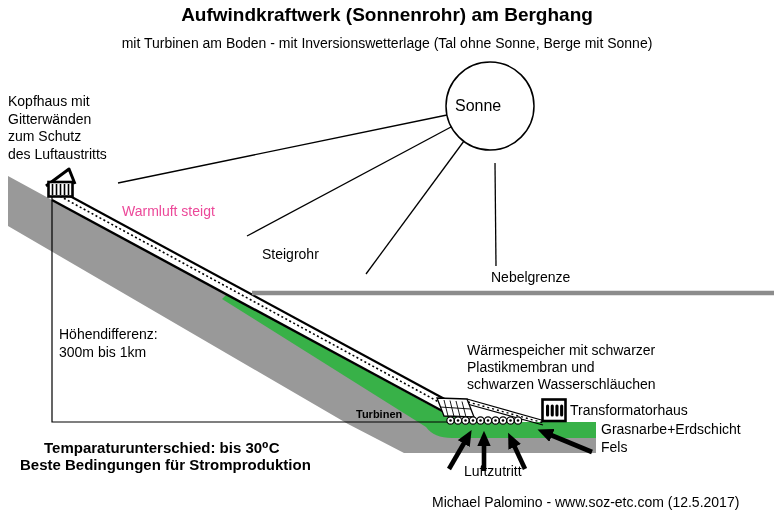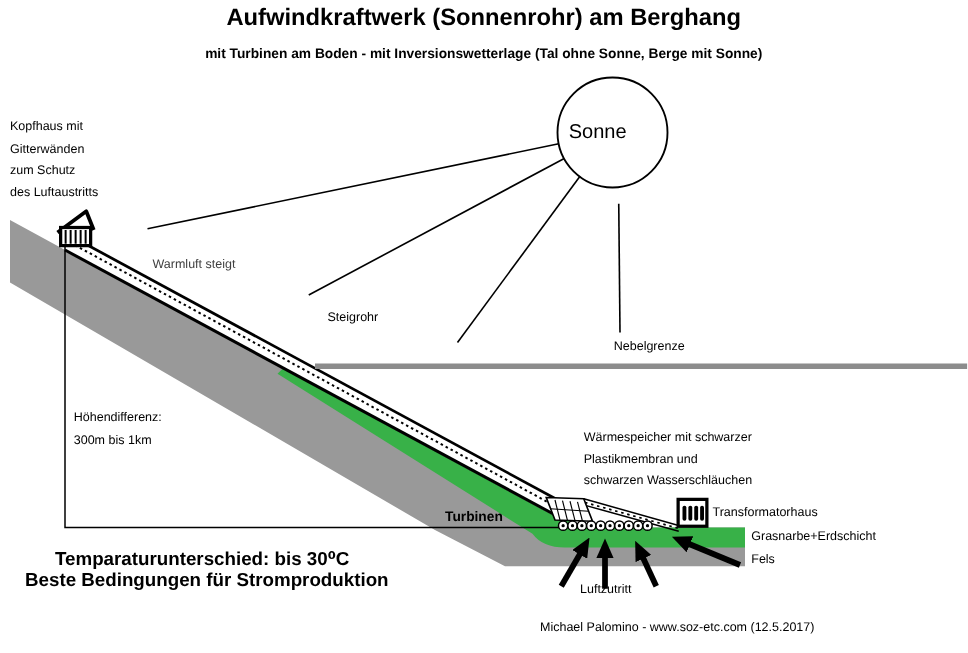--- a/index.html
+++ b/index.html
@@ -1,26 +1,26 @@
 <!DOCTYPE html>
 <html><head>
 <meta charset="utf-8">
 <style>
   html,body{margin:0;padding:0;background:#ffffff;}
   #stage{
     position:relative;width:774px;height:522px;background:#ffffff;overflow:hidden;
     font-family:"Liberation Sans","DejaVu Sans",sans-serif;color:#000;
   }
   #scene{position:absolute;left:0;top:0;}
-  .label{position:absolute;white-space:pre-line;font-size:10px;line-height:17.5px;}
+  .label{position:absolute;white-space:pre-line;font-size:14px;line-height:17.5px;}
   .bold{font-weight:bold;}
   .center{left:0;width:774px;text-align:center;white-space:nowrap;}
   .title{top:6px;font-size:19px;font-weight:bold;}
-  .subtitle{top:35px;font-size:11px;font-weight:bold;}
-  .blue{color:#404040;}
+  .subtitle{top:35px;font-size:14px;font-weight:normal;}
+  .blue{color:#ec4899;}
   .lbl-kopfhaus{left:8px;top:93px;}
   .lbl-warmluft{left:122px;top:203px;}
   .lbl-steigrohr{left:214px;top:246px;margin-left:48px;}
   .lbl-nebelgrenze{left:491px;top:269px;}
   .lbl-hoehendifferenz{left:59px;top:326px;}
   .lbl-waermespeicher{left:467px;top:342px;line-height:17px;}
   .lbl-turbinen{left:356px;top:406px;font-size:11px;}
   .lbl-transformatorhaus{left:570px;top:402px;}
   .lbl-grasnarbe{left:601px;top:421px;}
   .lbl-fels{left:601px;top:439px;}

